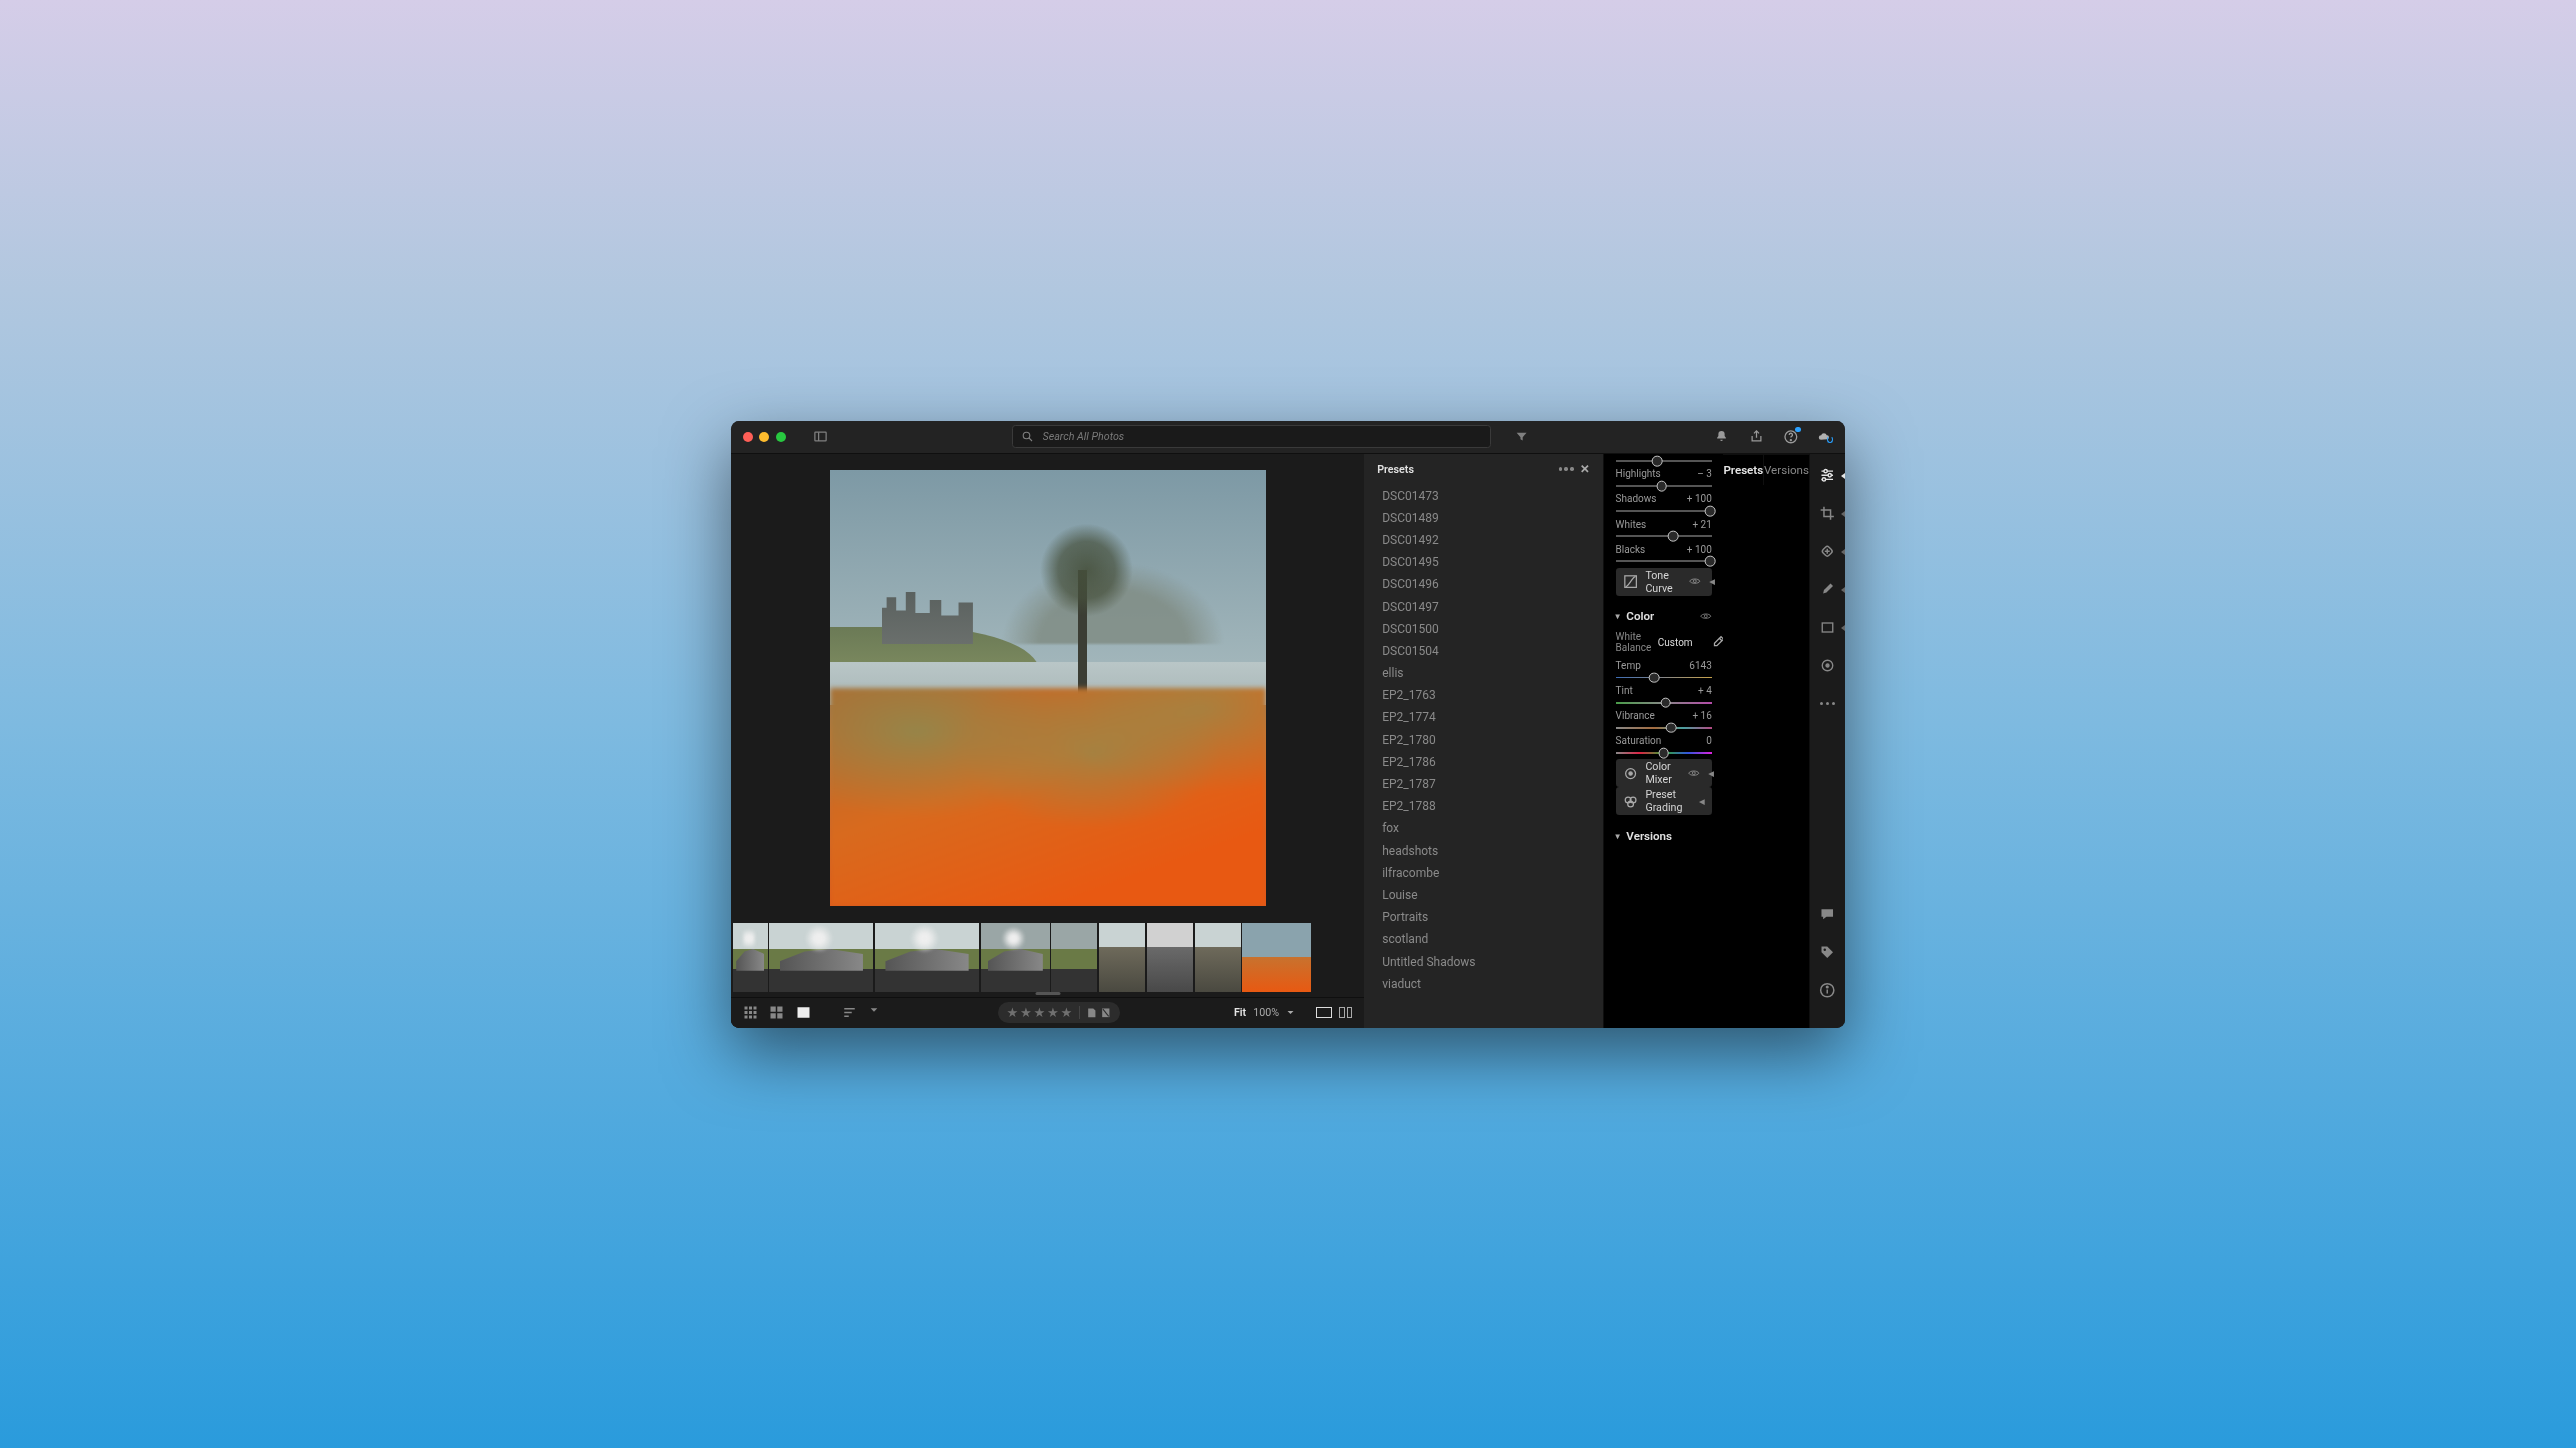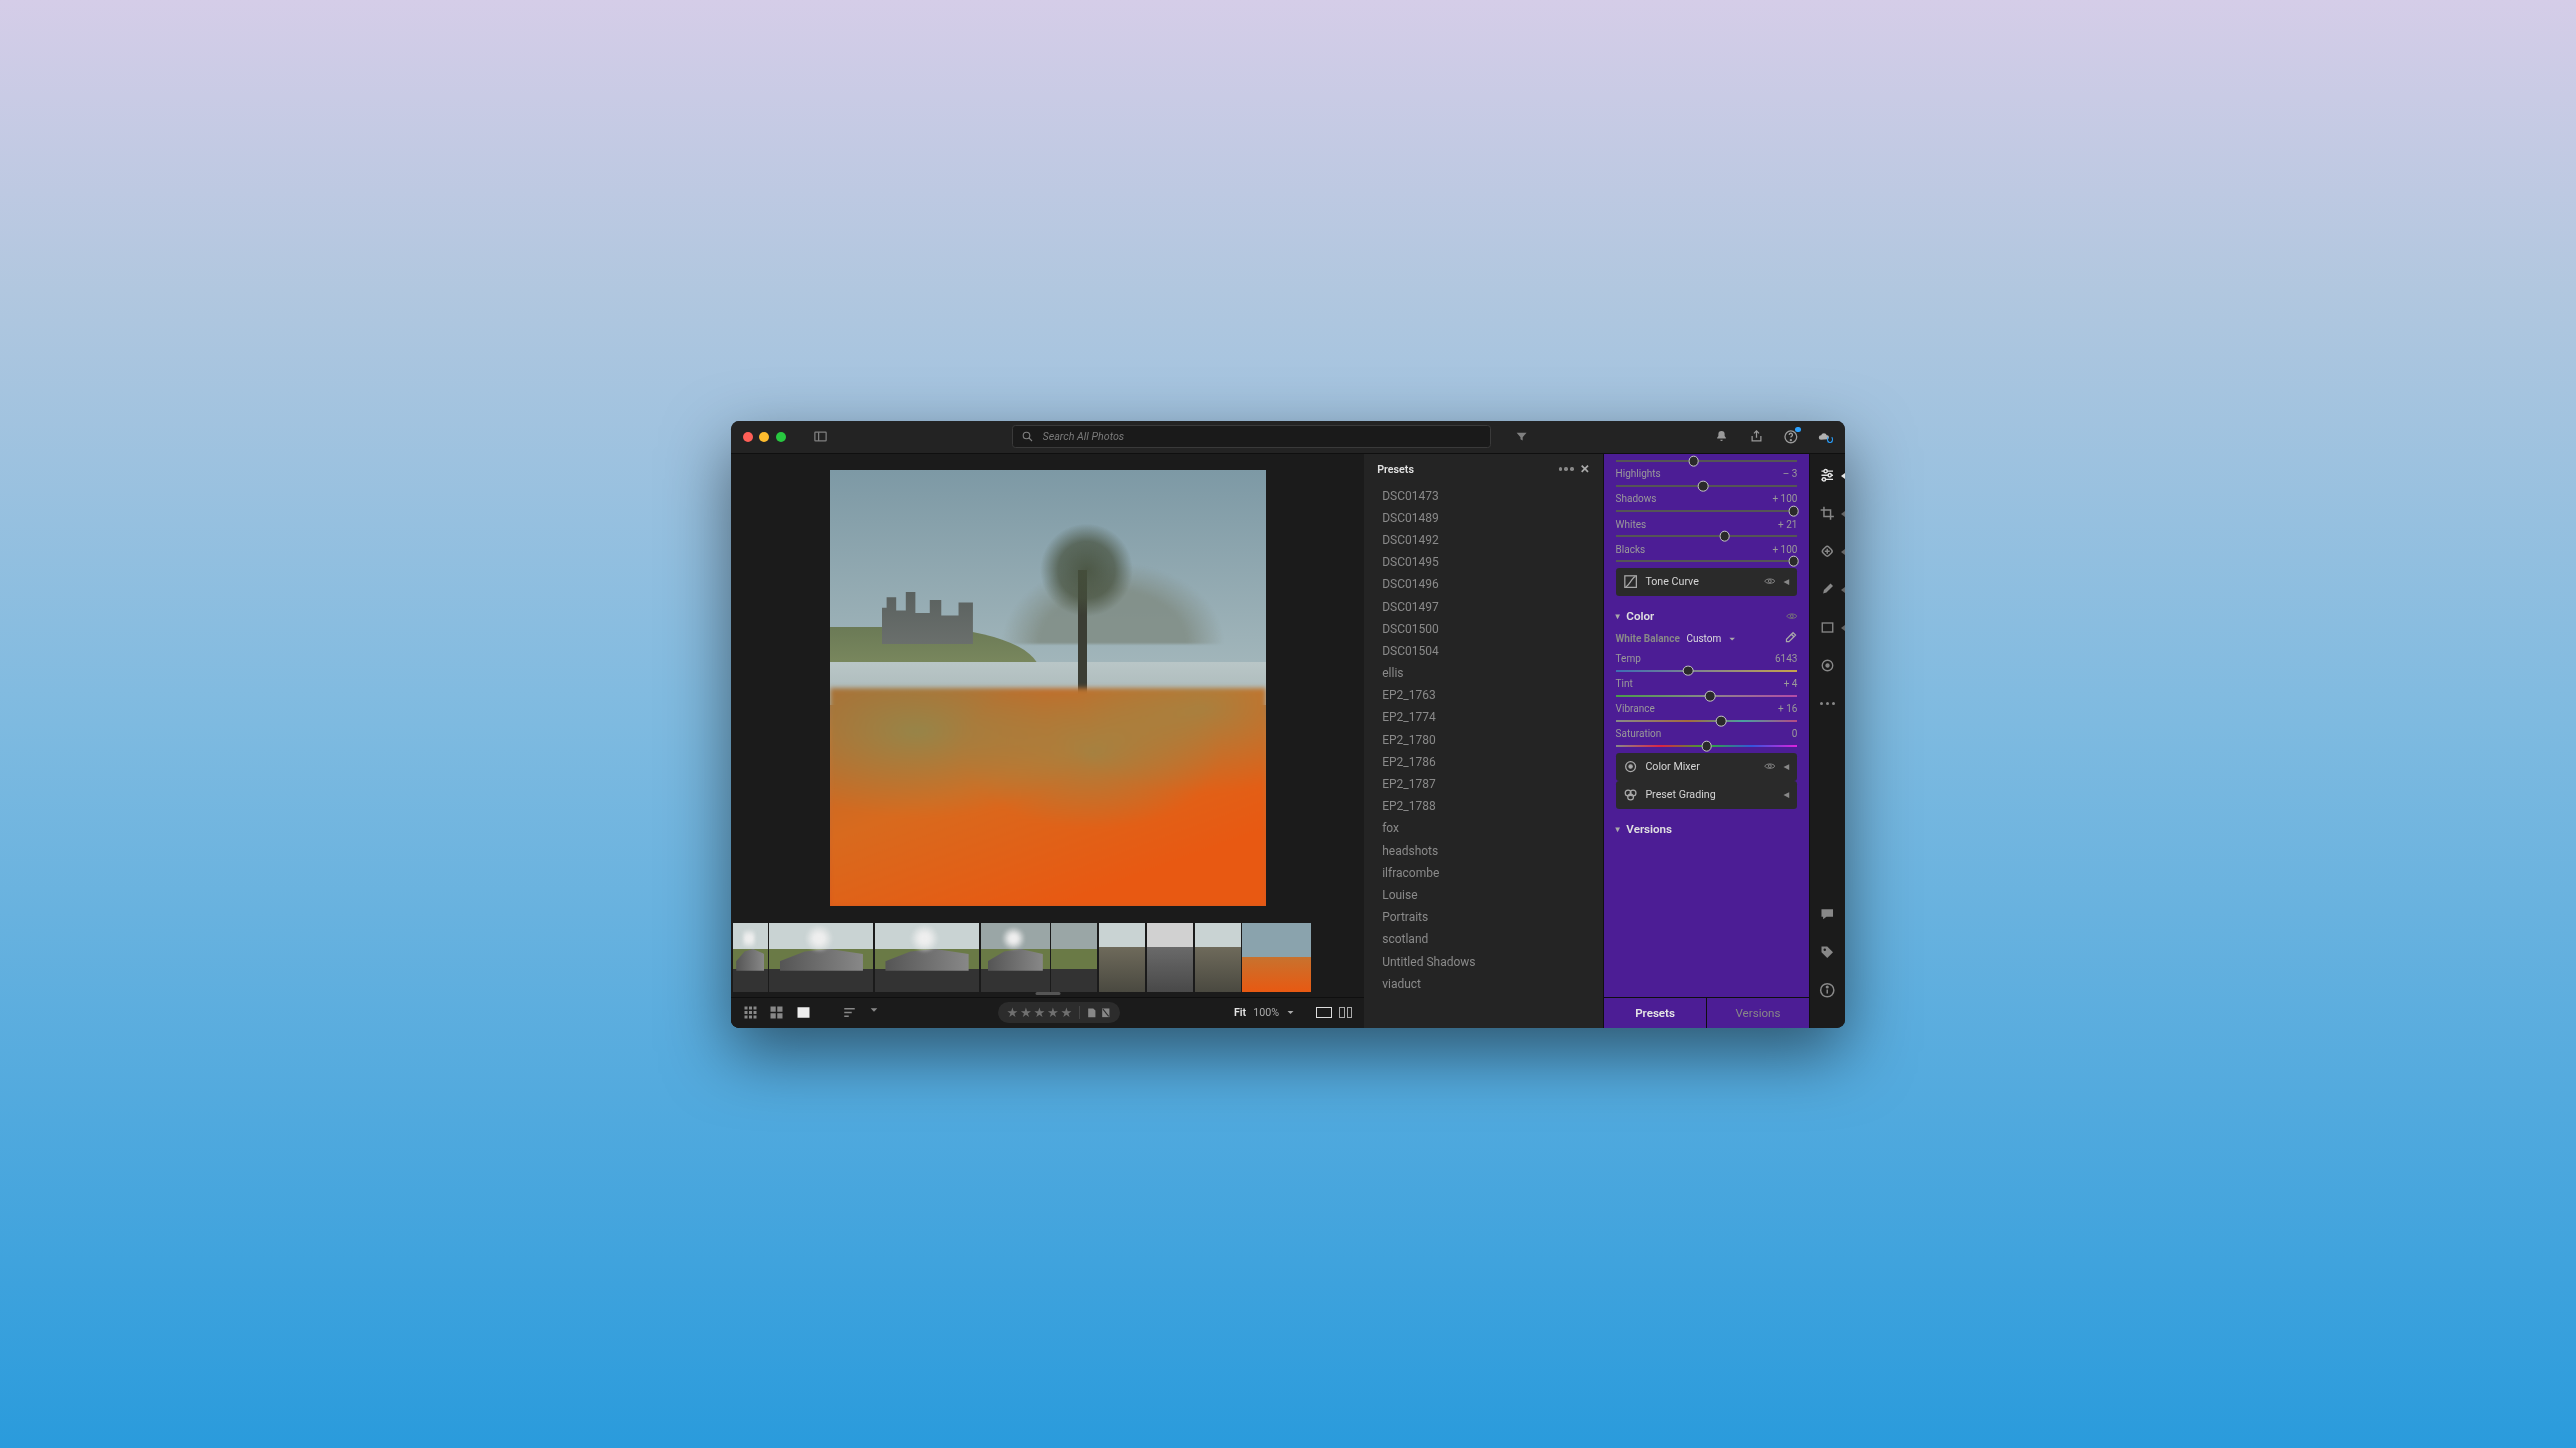--- a/index.html
+++ b/index.html
@@ -192,23 +192,23 @@
     padding: 0 13.2px;
   }
   .preset-item{
     padding:4.1px 5px;color:#8a8a8a;font-size:12px;
     cursor:pointer;border-radius:2.5px;
   }
 
   
   .edit-panel {
     width: 206px;
-    background:#4c1d95;
+    background:#000000;
     overflow:hidden;
-    display:flex;flex-direction:column;
+    display:flex;
     border-left:0.8px solid #0f0f0f;
   }
   .scroll{flex:1;overflow:hidden;padding:0 11.6px;}
   .sld{margin-top:6.6px;}
   .sld-row{display:flex;justify-content:space-between;color:#9a9a9a;font-size:10px;margin-bottom:1.7px;}
   .sld-track{height:1.7px;background:#555;position:relative;margin:5.8px 0;}
   .sld-track.grad-temp{background:linear-gradient(90deg,#3d6db5,#888,#c7a24a);}
   .sld-track.grad-tint{background:linear-gradient(90deg,#4a9c4a,#888,#b34aa8);}
   .sld-track.grad-vib{background:linear-gradient(90deg,#888 0%,#a46b3e 40%,#4aa0a0 70%,#b54a84 100%);}
   .sld-track.grad-sat{background:linear-gradient(90deg,#888,#d24,#3a3,#35d,#d2d);}
@@ -226,21 +226,21 @@
   .panel-row .sp{flex:1;}
   .panel-row .eye{color:#888;}
   .panel-row .tri{color:#888;font-size:7.4px;}
   .section-head{
     display:flex;align-items:center;gap:6.6px;
     margin-top:13.2px;color:#e0e0e0;font-weight:600;font-size:11.6px;
   }
   .section-head .sp{flex:1;}
   .chev{color:#aaa;font-size:8.3px;}
   .wb-row{display:flex;align-items:center;gap:6.6px;margin-top:8.3px;font-size:10px;}
-  .wb-row .lbl{color:#888;font-weight:bold;}
+  .wb-row .lbl{color:#888;}
   .wb-row .val{color:#ddd;}
   .wb-row .sp{flex:1;}
   .eyedrop{color:#aaa;}
 
   .edit-bottom{
     height:31px;border-top:0.8px solid #0f0f0f;
     display:flex;
   }
   .edit-bottom .tab{
     flex:1;display:flex;align-items:center;justify-content:center;

